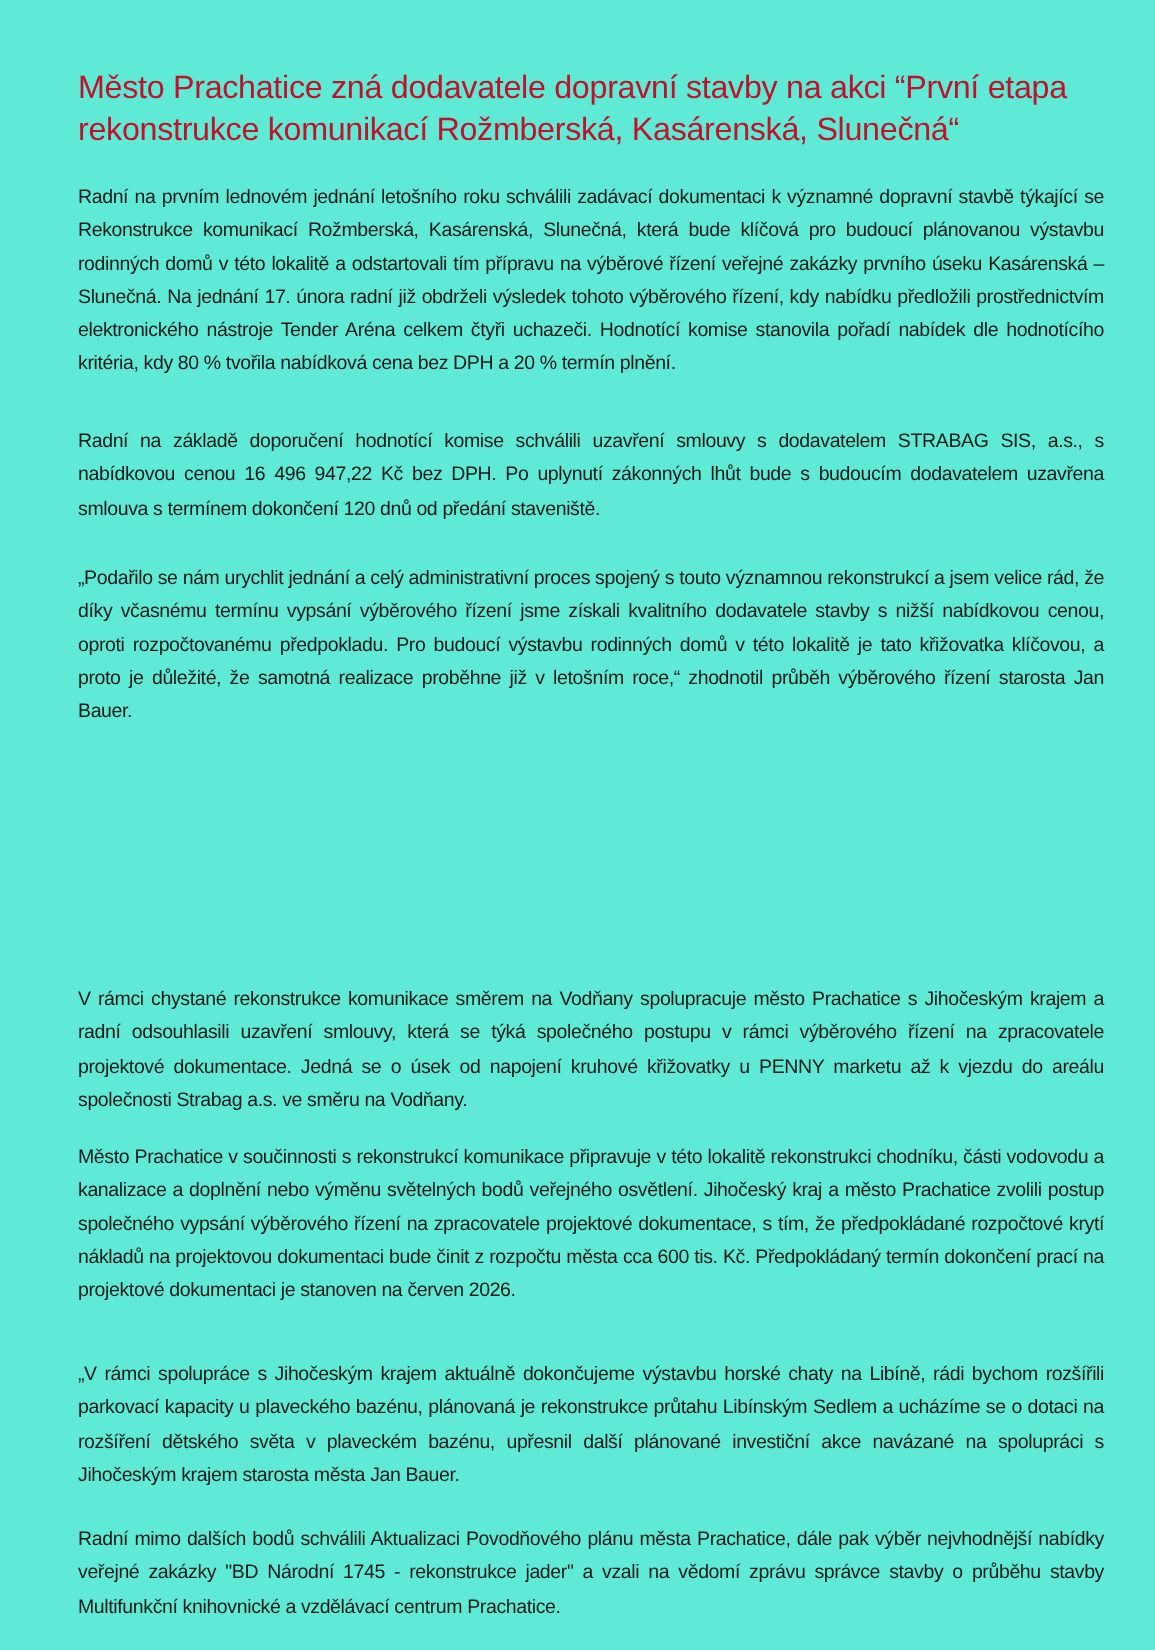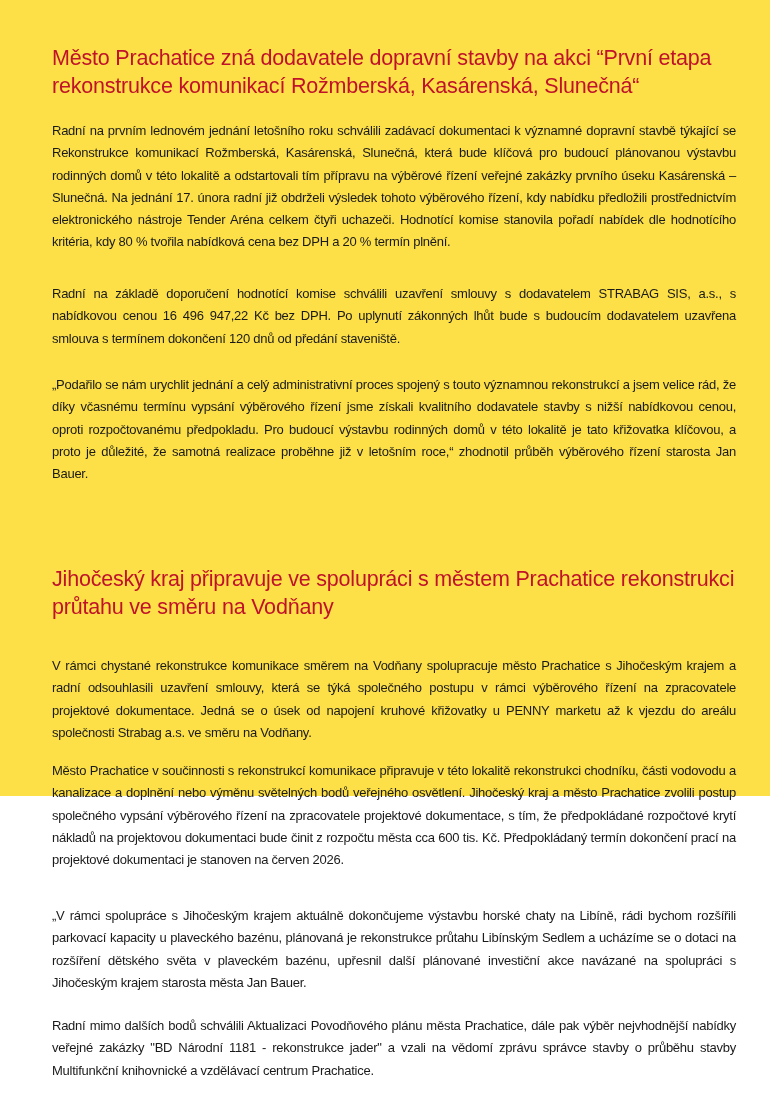--- a/index.html
+++ b/index.html
@@ -1,17 +1,17 @@
 <!DOCTYPE html>
 <html><head>
 <meta charset="utf-8">
 <style>
   html, body { margin: 0; padding: 0; background: #ffffff; }
   body { width: 770px; height: 1100px; overflow: hidden; position: relative; }
-  .page { position: absolute; left: 0; top: 0; width: 770px; height: 796px; background: #fde047; }
+  .page { position: absolute; left: 0; top: 0; width: 770px; height: 1100px; background: #5eead4; }
   .h {
     position: absolute; left: 52px; width: 700px;
     font-family: "Liberation Sans", sans-serif;
     color: #c0122a; font-size: 21.5px; line-height: 28px; font-weight: normal;
     letter-spacing: -0.2px; margin: 0;
   }
   .p {
     position: absolute; left: 52px; width: 684px;
     font-family: "Liberation Sans", sans-serif;
     color: #1a1a1a; font-size: 13px; line-height: 22.3px;
@@ -20,18 +20,17 @@
 </style>
 </head>
 <body>
 
 <div class="page">
   <h1 class="h" style="top:44px;">Město Prachatice zná dodavatele dopravní stavby na akci “První etapa rekonstrukce komunikací Rožmberská, Kasárenská, Slunečná“</h1>
   <p class="p" style="top:120px;">Radní na prvním lednovém jednání letošního roku schválili zadávací dokumentaci k významné dopravní stavbě týkající se Rekonstrukce komunikací Rožmberská, Kasárenská, Slunečná, která bude klíčová pro budoucí plánovanou výstavbu rodinných domů v této lokalitě a odstartovali tím přípravu na výběrové řízení veřejné zakázky prvního úseku Kasárenská – Slunečná. Na jednání 17. února radní již obdrželi výsledek tohoto výběrového řízení, kdy nabídku předložili prostřednictvím elektronického nástroje Tender Aréna celkem čtyři uchazeči. Hodnotící komise stanovila pořadí nabídek dle hodnotícího kritéria, kdy 80 % tvořila nabídková cena bez DPH a 20 % termín plnění.</p>
   <p class="p" style="top:283px;">Radní na základě doporučení hodnotící komise schválili uzavření smlouvy s dodavatelem STRABAG SIS, a.s., s nabídkovou cenou 16 496 947,22 Kč bez DPH. Po uplynutí zákonných lhůt bude s budoucím dodavatelem uzavřena smlouva s termínem dokončení 120 dnů od předání staveniště.</p>
   <p class="p" style="top:374px;">„Podařilo se nám urychlit jednání a celý administrativní proces spojený s touto významnou rekonstrukcí a jsem velice rád, že díky včasnému termínu vypsání výběrového řízení jsme získali kvalitního dodavatele stavby s nižší nabídkovou cenou, oproti rozpočtovanému předpokladu. Pro budoucí výstavbu rodinných domů v této lokalitě je tato křižovatka klíčovou, a proto je důležité, že samotná realizace proběhne již v letošním roce,“ zhodnotil průběh výběrového řízení starosta Jan Bauer.</p>
 
-  <h1 class="h" style="top:565px;">Jihočeský kraj připravuje ve spolupráci s městem Prachatice rekonstrukci průtahu ve směru na Vodňany</h1>
   <p class="p" style="top:655px;">V rámci chystané rekonstrukce komunikace směrem na Vodňany spolupracuje město Prachatice s Jihočeským krajem a radní odsouhlasili uzavření smlouvy, která se týká společného postupu v rámci výběrového řízení na zpracovatele projektové dokumentace. Jedná se o úsek od napojení kruhové křižovatky u PENNY marketu až k vjezdu do areálu společnosti Strabag a.s. ve směru na Vodňany.</p>
   <p class="p" style="top:760px;">Město Prachatice v součinnosti s rekonstrukcí komunikace připravuje v této lokalitě rekonstrukci chodníku, části vodovodu a kanalizace a doplnění nebo výměnu světelných bodů veřejného osvětlení. Jihočeský kraj a město Prachatice zvolili postup společného vypsání výběrového řízení na zpracovatele projektové dokumentace, s tím, že předpokládané rozpočtové krytí nákladů na projektovou dokumentaci bude činit z rozpočtu města cca 600 tis. Kč. Předpokládaný termín dokončení prací na projektové dokumentaci je stanoven na červen 2026.</p>
   <p class="p" style="top:905px;">„V rámci spolupráce s Jihočeským krajem aktuálně dokončujeme výstavbu horské chaty na Libíně, rádi bychom rozšířili parkovací kapacity u plaveckého bazénu, plánovaná je rekonstrukce průtahu Libínským Sedlem a ucházíme se o dotaci na rozšíření dětského světa v plaveckém bazénu, upřesnil další plánované investiční akce navázané na spolupráci s Jihočeským krajem starosta města Jan Bauer.</p>
-  <p class="p" style="top:1015px;">Radní mimo dalších bodů schválili Aktualizaci Povodňového plánu města Prachatice, dále pak výběr nejvhodnější nabídky veřejné zakázky "BD Národní 1181 - rekonstrukce jader" a vzali na vědomí zprávu správce stavby o průběhu stavby Multifunkční knihovnické a vzdělávací centrum Prachatice.</p>
+  <p class="p" style="top:1015px;">Radní mimo dalších bodů schválili Aktualizaci Povodňového plánu města Prachatice, dále pak výběr nejvhodnější nabídky veřejné zakázky "BD Národní 1745 - rekonstrukce jader" a vzali na vědomí zprávu správce stavby o průběhu stavby Multifunkční knihovnické a vzdělávací centrum Prachatice.</p>
 </div>
 
 </body></html>

